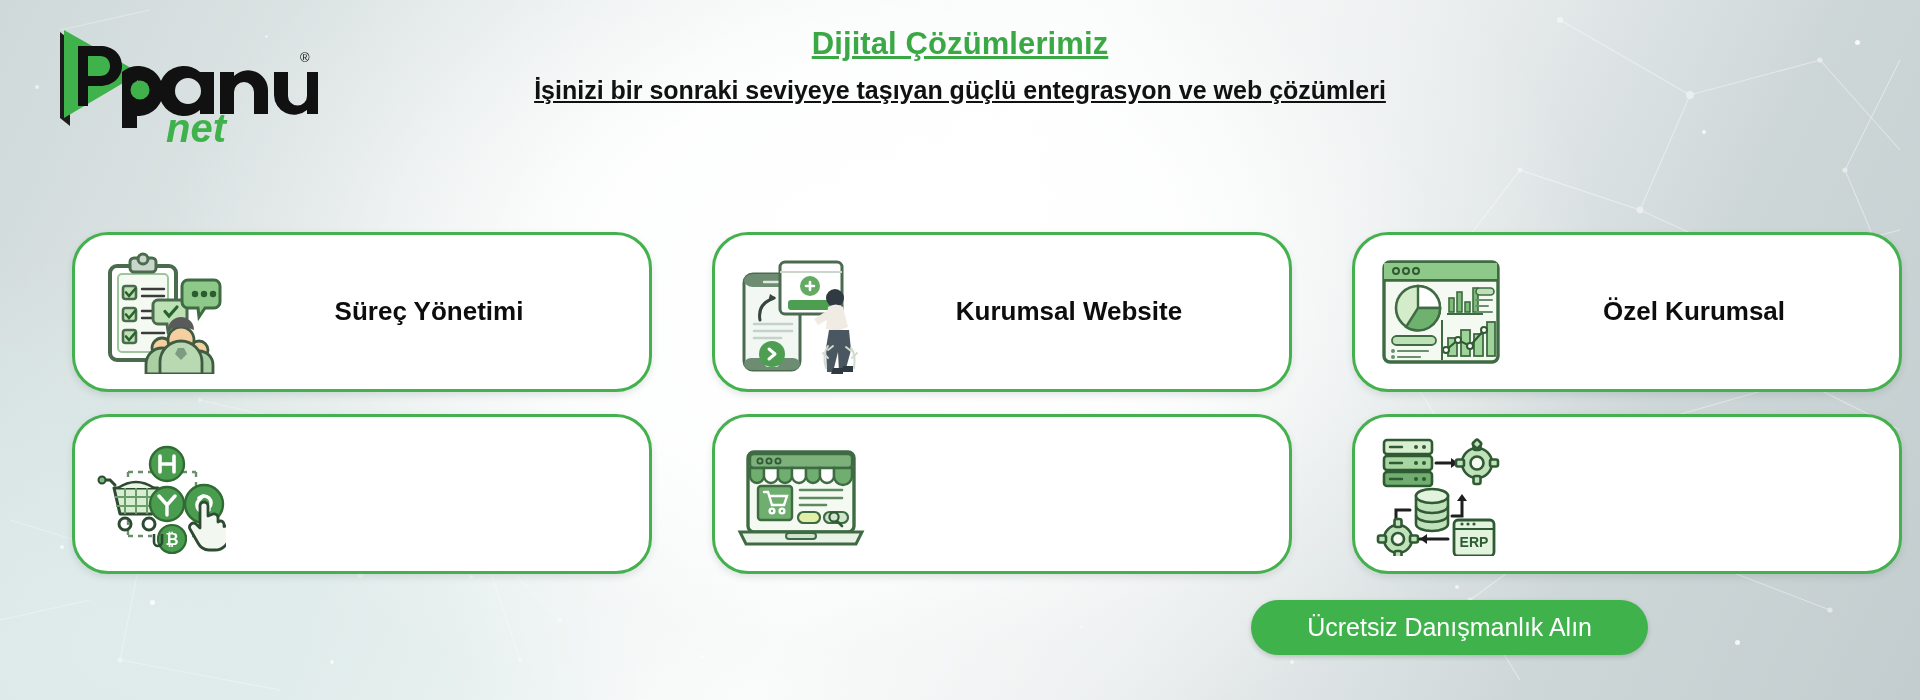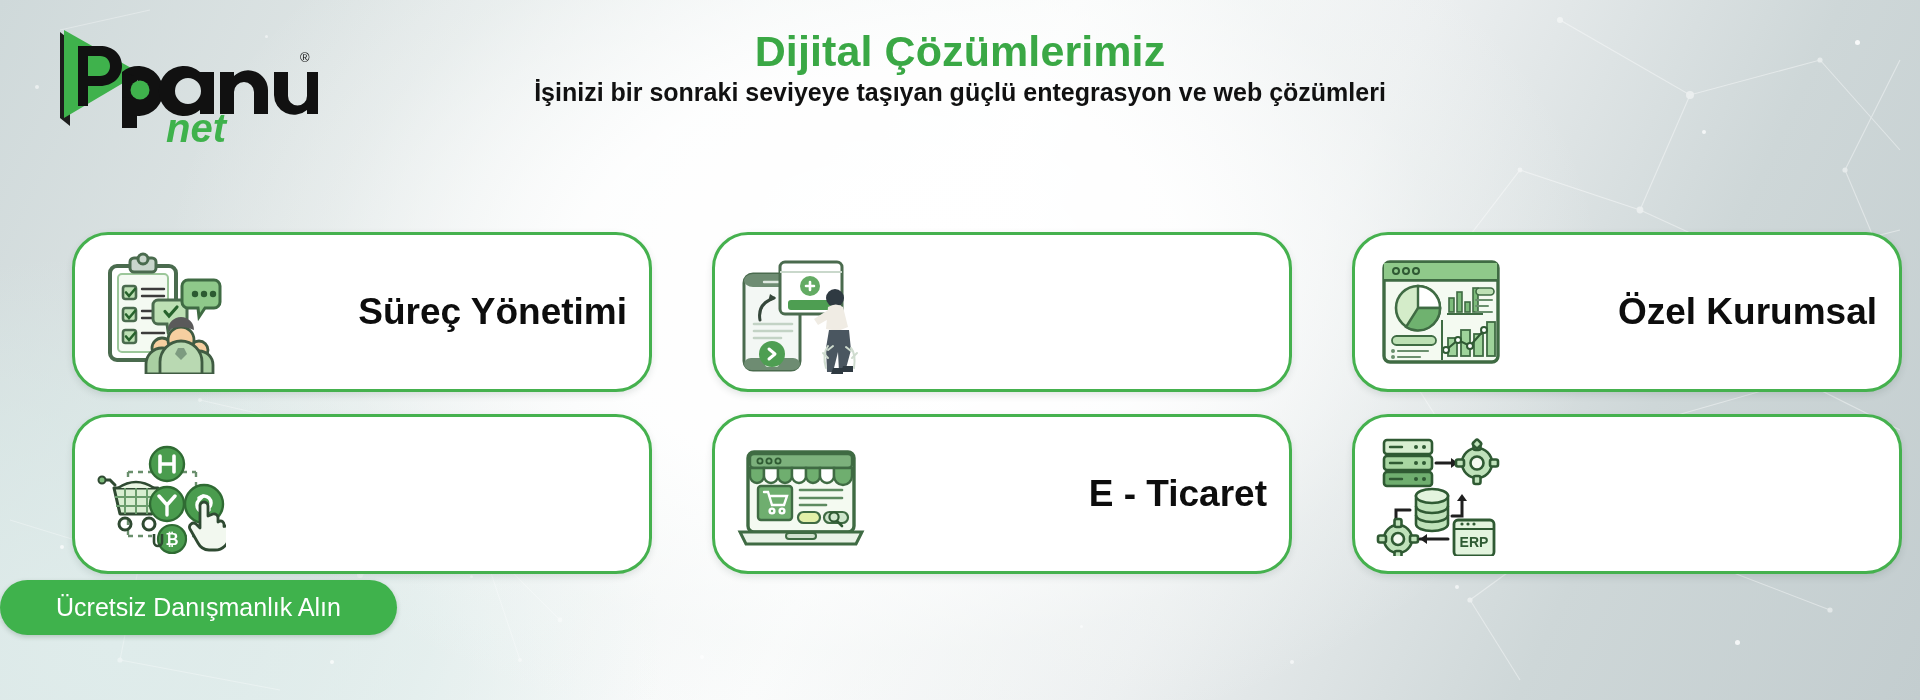--- a/index.html
+++ b/index.html
@@ -49,32 +49,34 @@
 
   
   #headings {
     position: absolute;
     left: 330px;
     top: 26px;
     width: 1260px;
     text-align: center;
   }
   #title {
-    font-size: 43px;
+    font-size: 31px;
     font-weight: bold;
     color: #3aa845;
     letter-spacing: .1px;
     line-height: 1.18;
+    text-decoration: underline;
   }
   #subtitle {
-    margin-top: 0;
+    margin-top: 12px;
     font-size: 25px;
     font-weight: bold;
     color: #111111;
     line-height: 1.2;
+    text-decoration: underline;
   }
 
   
   #cards {
     position: absolute;
     left: 72px;
     top: 232px;
     width: 1790px;
     display: grid;
     grid-template-columns: 580px 580px 550px;
@@ -96,39 +98,39 @@
     flex: 0 0 auto;
     width: 140px;
     height: 130px;
     display: flex;
     align-items: center;
     justify-content: center;
   }
   .card-icon svg { width: 130px; height: 124px; display: block; }
   .card-label {
     flex: 1 1 auto;
-    text-align: right;
-    font-size: 37px;
+    text-align: center;
+    font-size: 26px;
     font-weight: bold;
     color: #0d0d0d;
     padding-right: 22px;
     line-height: 1.15;
   }
 
   
   .card.col3 { }
 
   
   #cta-wrap {
     position: absolute;
     left: 0;
-    top: 580px;
+    top: 600px;
     width: 1648px;
     display: flex;
-    justify-content: flex-start;
+    justify-content: flex-end;
   }
   #cta {
     background: #3fb24c;
     color: #ffffff;
     border: none;
     border-radius: 30px;
     font-family: "Liberation Sans", sans-serif;
     font-size: 25px;
     font-weight: normal;
     padding: 13px 56px;
@@ -340,20 +342,21 @@
           <g stroke="#cfdccf" stroke-width="2" fill="none" stroke-linecap="round">
             <path d="M90 118 q-4 -14 2 -22"></path>
               <path d="M92 108 l-5 -5"></path>
               <path d="M92 100 l5 -4"></path>
             <path d="M118 118 q2 -14 -3 -20"></path>
               <path d="M116 108 l5 -5"></path>
               <path d="M115 101 l-5 -4"></path>
           </g>
         </svg>
       </div>
+      <div class="card-label">Kurumsal Website</div>
     </div>
 
     <div class="card col3">
       <div class="card-icon">
         <svg viewBox="0 0 130 124" aria-hidden="true">
           <rect x="8" y="12" width="114" height="100" rx="6" fill="#f4faf1" stroke="#3f6b43" stroke-width="3.4"></rect>
           <path d="M8 30 h114" stroke="#3f6b43" stroke-width="3.4"></path>
           <rect x="8" y="13" width="113" height="16" fill="#8fc98a"></rect>
           <g fill="none" stroke="#2f5a33" stroke-width="2">
             <circle cx="20" cy="21" r="3"></circle>
@@ -495,21 +498,20 @@
           </g>
           <rect x="62" y="80" width="22" height="11" rx="5.5" fill="#e2efa8" stroke="#3f6b43" stroke-width="2.2"></rect>
           <rect x="88" y="80" width="24" height="11" rx="5.5" fill="#cfe6cd" stroke="#3f6b43" stroke-width="2.2"></rect>
           <circle cx="98" cy="85" r="4.6" fill="none" stroke="#2f5a33" stroke-width="2.2"></circle>
           <path d="M101 89 l5 5" stroke="#2f5a33" stroke-width="2.6" stroke-linecap="round"></path>
 
           <path d="M4 100 h122 l-6 12 H10 z" fill="#e9f2e7" stroke="#3f6b43" stroke-width="3"></path>
           <rect x="50" y="101" width="30" height="6" rx="3" fill="#cfe0cd" stroke="#3f6b43" stroke-width="2"></rect>
         </svg>
       </div>
-      <div class="card-label">E - Ticaret</div>
     </div>
 
     <div class="card col3">
       <div class="card-icon">
         <svg viewBox="0 0 130 124" aria-hidden="true">
 
           <g stroke="#2f5a33" stroke-width="2.6">
             <rect x="8" y="8" width="48" height="14" rx="3" fill="#d8eed1"></rect>
             <rect x="8" y="24" width="48" height="14" rx="3" fill="#a8d6a2"></rect>
             <rect x="8" y="40" width="48" height="14" rx="3" fill="#6fae6f"></rect>

